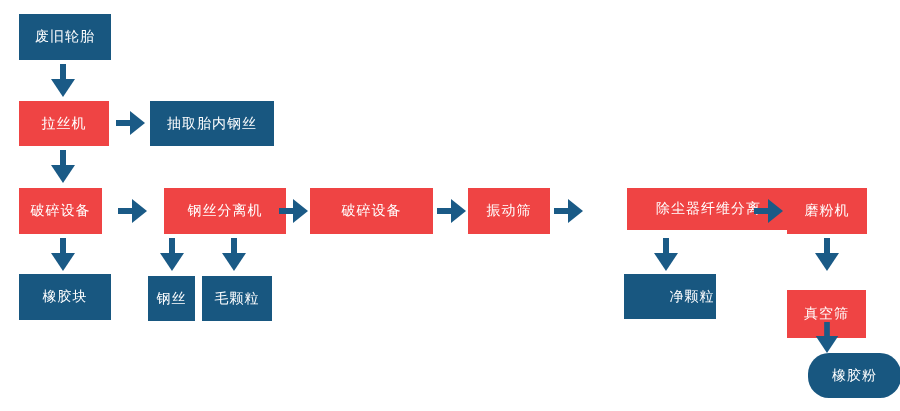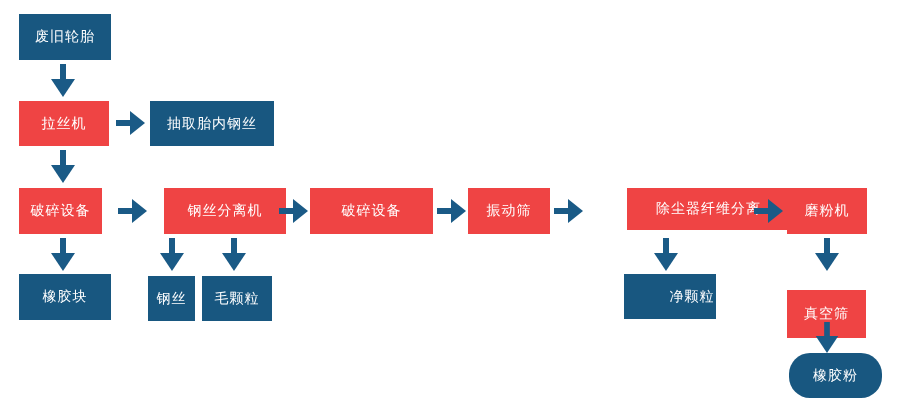--- a/index.html
+++ b/index.html
@@ -146,15 +146,15 @@
 
   <div class="node red" style="left:787px; top:290px; width:79px; height:48px;">真空筛</div>
 
   <div class="arrow" style="left:814px; top:322px;">
     <svg width="26" height="32" viewBox="0 0 26 34">
         <rect x="10" y="0" width="6" height="18"></rect>
         <polygon points="1,15 25,15 13,33"></polygon>
       </svg>
   </div>
 
-  <div class="node blue" style="left:789px; top:353px; width:93px; height:45px;border-radius:21px;">橡胶粉</div>
+  <div class="node blue" style="left:808px; top:353px; width:93px; height:45px;border-radius:21px;">橡胶粉</div>
 
 </div>
 
 </body></html>

